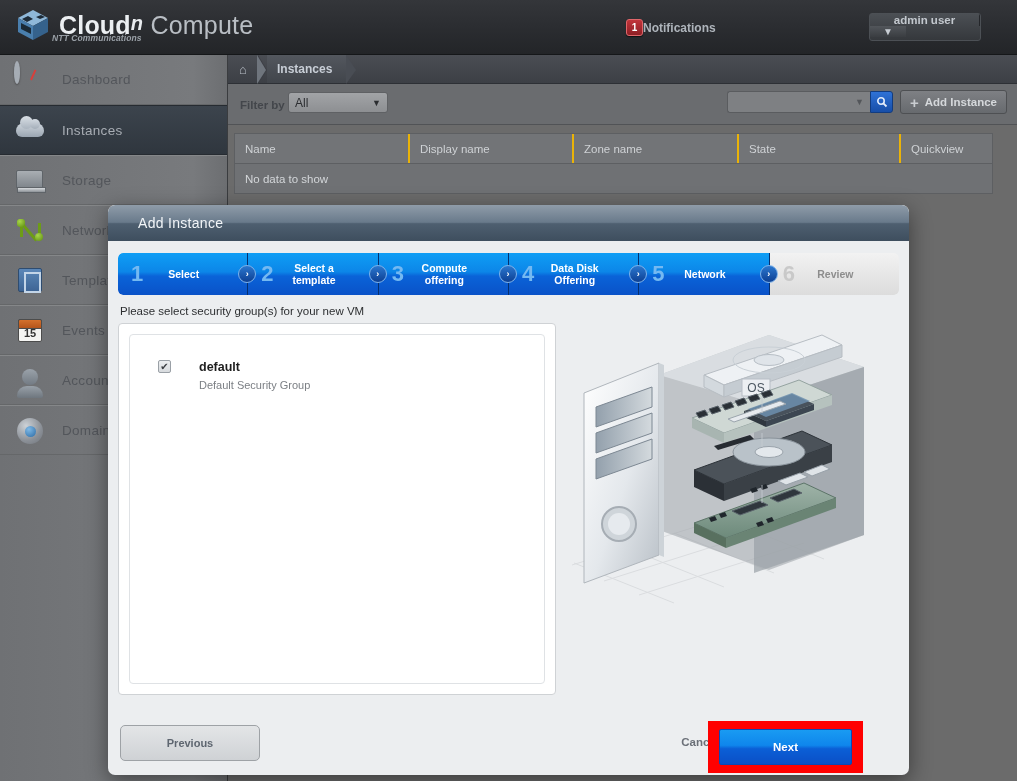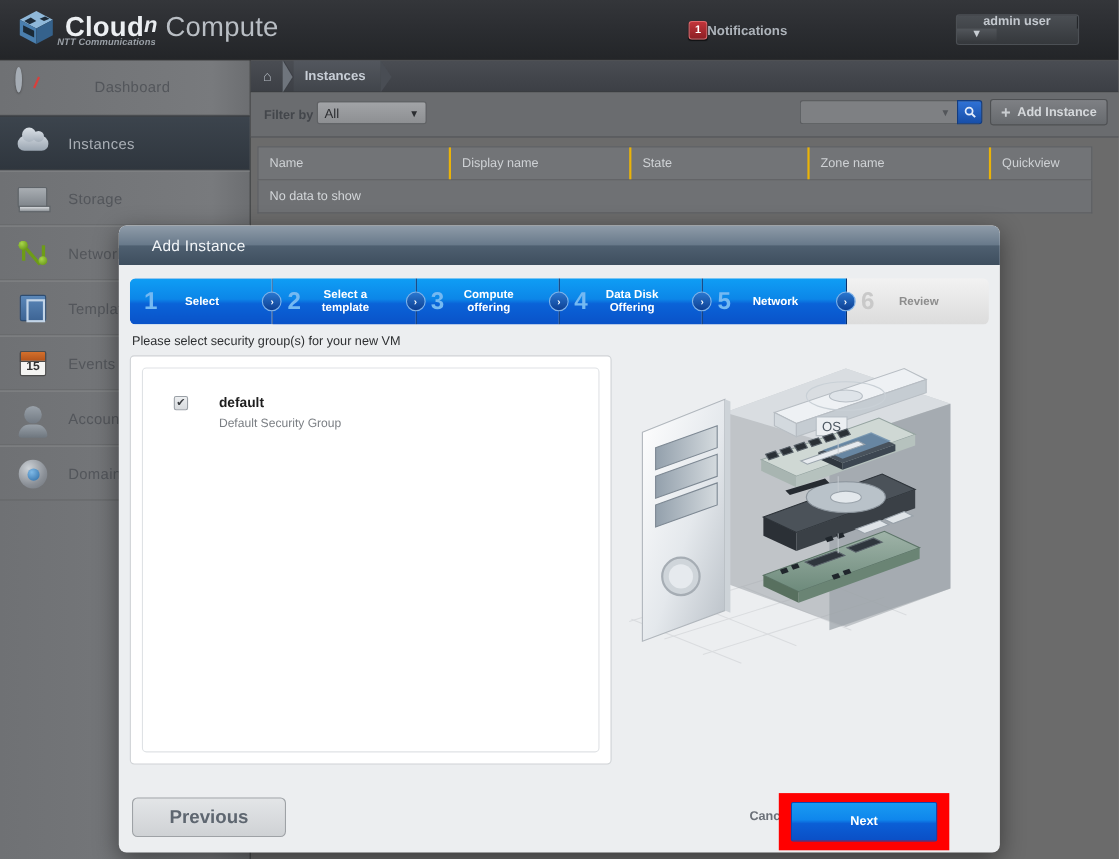--- a/index.html
+++ b/index.html
@@ -56,21 +56,21 @@
   .sidebar {
     position: absolute; left: 0; top: 55px; width: 228px; height: 726px;
     background: linear-gradient(to right, #6f7174 0%, #787a7d 85%, #6c6e71 100%);
     border-right: 1px solid #3a3c3f;
   }
   .nav-item {
     position: relative; height: 50px; display: flex; align-items: center;
     padding-left: 14px; border-bottom: 1px solid #656769;
     border-top: 1px solid #858789;
   }
-  .nav-item:first-child { border-top: none; gap: 24px; }
+  .nav-item:first-child { border-top: none; }
   .nav-item.active {
     background: linear-gradient(to bottom, #3c444d, #2f363e);
     border-top: 1px solid #262b31; border-bottom: 1px solid #262b31;
   }
   .nav-label { margin-left: 16px; font-size: 13.5px; color: #53565b; letter-spacing: .3px; }
   .nav-item.active .nav-label { color: #a8adb4; }
   .nav-icon { width: 32px; height: 32px; position: relative; flex: none; }
 
   
   .ic-gauge {
@@ -307,21 +307,21 @@
 
   .illus { flex: 1; position: relative; }
   .pc-svg { position: absolute; left: 8px; top: -8px; }
 
   .modal-footer { position: absolute; left: 0; bottom: 0; width: 100%; height: 64px; }
   .prev-btn {
     position: absolute; left: 12px; top: 14px; width: 140px; height: 36px;
     background: linear-gradient(to bottom, #e3e5e7, #cfd2d5);
     border: 1px solid #9ea2a6; border-radius: 5px;
     display: flex; align-items: center; justify-content: center;
-    font-size: 17px; font-weight: bold; color: #5e6670;
+    font-size: 11px; font-weight: bold; color: #5e6670;
   }
   .cancel-lnk {
     position: absolute; right: 190px; top: 25px;
     font-size: 11.5px; font-weight: bold; color: #6b7078;
   }
   .next-hl {
     position: absolute; right: 46px; top: 10px; width: 155px; height: 52px;
     background: #ff0000; display: flex; align-items: center; justify-content: center;
   }
   .next-btn {
@@ -450,22 +450,22 @@
       <div class="add-btn">
         <span class="plus">+</span>
         <span>Add Instance</span>
       </div>
     </div>
 
     <div class="table-area">
       <div class="thead">
         <div style="width:175px">Name</div>
         <div style="width:164px">Display name</div>
+        <div style="width:165px">Zone name</div>
         <div style="width:162px">State</div>
-        <div style="width:165px">Zone name</div>
         <div style="flex:1">Quickview</div>
       </div>
       <div class="tbody">No data to show</div>
     </div>
   </div>
 
   <div class="modal">
     <div class="modal-title">Add Instance</div>
 
     <div class="steps">

